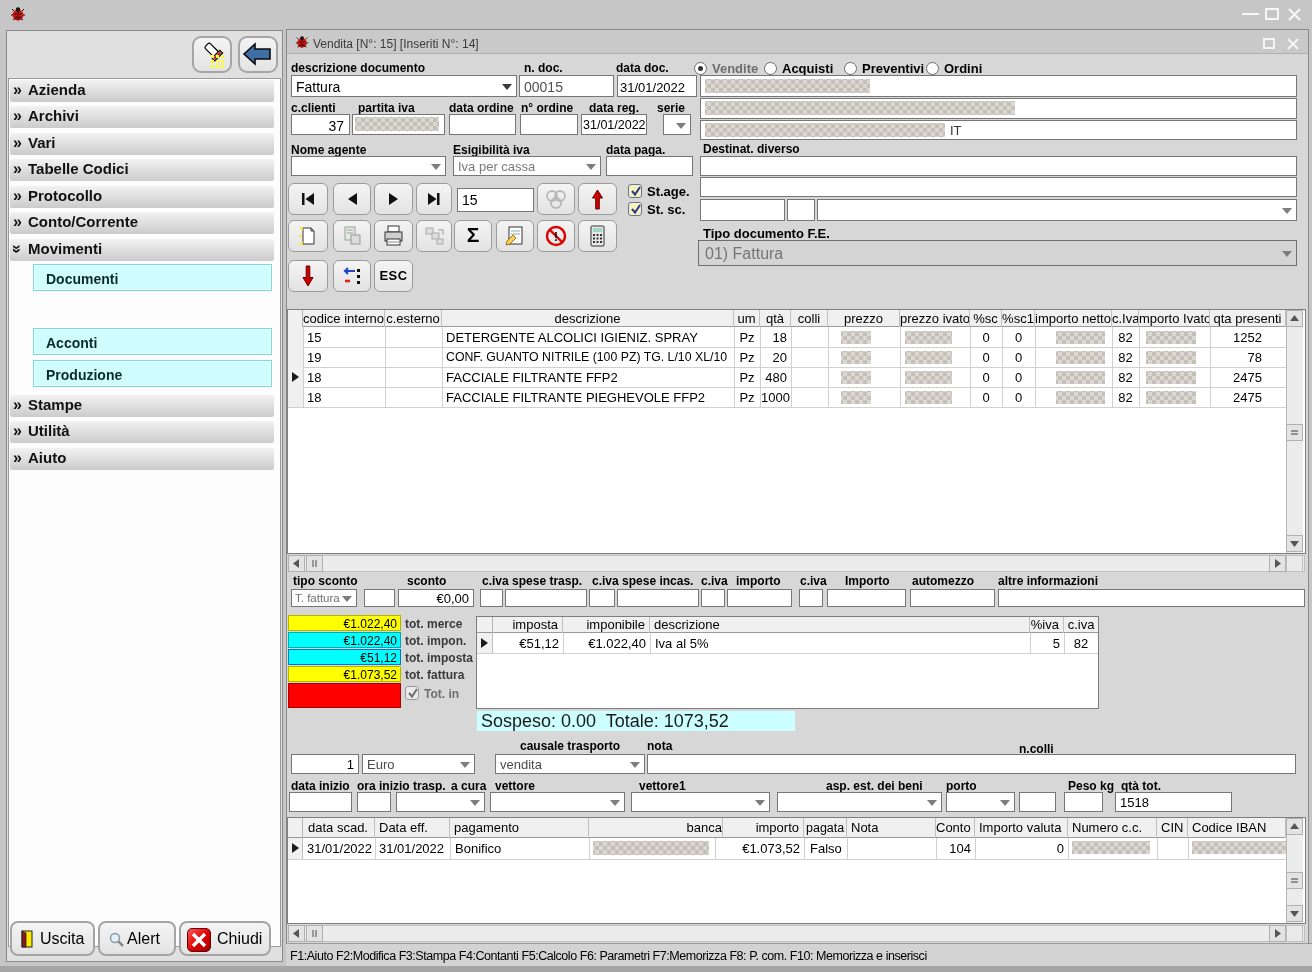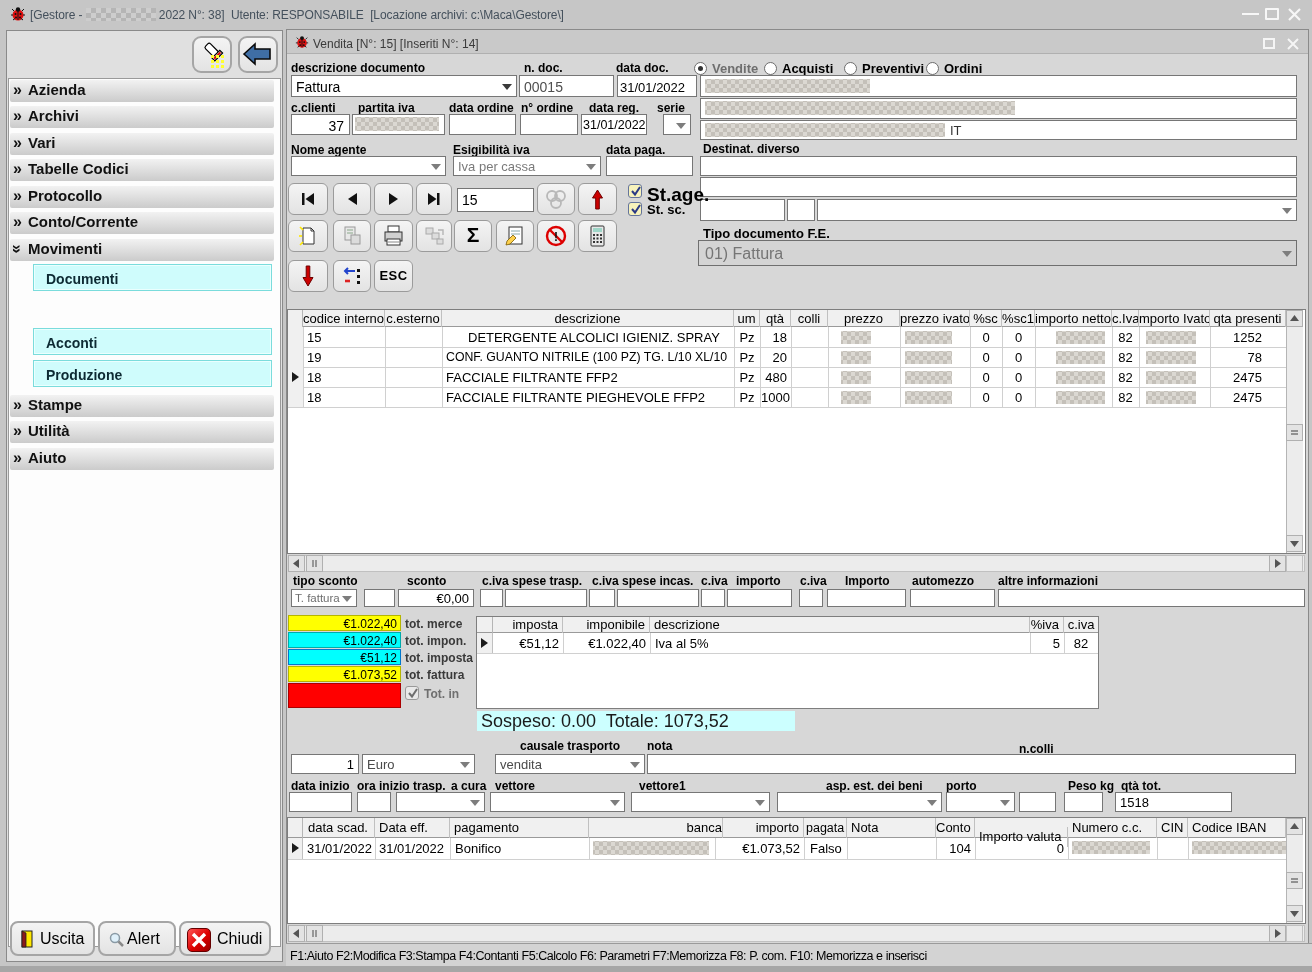--- a/index.html
+++ b/index.html
@@ -39,21 +39,20 @@
       <circle cx="10.5" cy="8" r="1" fill="#111"></circle>
       <circle cx="6" cy="11.5" r="1" fill="#111"></circle>
       <circle cx="10" cy="11.5" r="1" fill="#111"></circle>
       <line x1="2" y1="3" x2="4" y2="5" stroke="#111"></line>
       <line x1="14" y1="3" x2="12" y2="5" stroke="#111"></line>
       <line x1="1" y1="9" x2="3" y2="9" stroke="#111"></line>
       <line x1="13" y1="9" x2="15" y2="9" stroke="#111"></line>
       <line x1="3" y1="14" x2="5" y2="12.5" stroke="#111"></line>
       <line x1="13" y1="14" x2="11" y2="12.5" stroke="#111"></line>
     </svg>
-  <div class="abs" style="left:30px;top:8px;font-size:12px;letter-spacing:-0.1px;color:#44505c;white-space:nowrap;">[Gestore - <span style="display:inline-block;vertical-align:-2px;width:70px;height:13px;background:repeating-conic-gradient(#b5b5b5 0% 25%, #cdcdcd 0% 50%) 0 0/10px 10px;"></span> 2022 N°: 38]&nbsp; Utente: RESPONSABILE&nbsp; [Locazione archivi: c:\Maca\Gestore\]</div>
   <div class="abs" style="left:1242px;top:13px;width:17px;height:2px;background:#f7f7f7;"></div>
   <div class="abs" style="left:1265px;top:8px;width:14px;height:12px;border:2px solid #f7f7f7;border-radius:1px;"></div>
   <svg class="abs" style="left:1287px;top:7px" width="15" height="15" viewBox="0 0 15 15">
       <path d="M2 2 L13 13 M13 2 L2 13" stroke="#f7f7f7" stroke-width="2.2"></path>
     </svg>
 </div>
 
 <div class="abs" id="sidebar" style="left:6px;top:30px;width:277px;height:932px;border:1px solid #8a8a8a;background:#e0e0e0;">
 
   <div class="btn" style="left:185px;top:5px;width:40px;height:37px;border-radius:9px;border-width:2px;border-color:#a5a5a5;">
@@ -291,21 +290,21 @@
       </svg></div>
 <div class="btn" style="left:578px;top:183px;width:39px;height:32px;"><svg width="37" height="30" viewBox="0 0 37 30">
         <path d="M18.5 6 L23.5 14 L20.3 14 L20.3 25 L16.7 25 L16.7 14 L13.5 14 Z" fill="#cc0000" stroke="#6d0000"></path>
       </svg></div>
 
 <div class="chk" style="left:628px;top:184px;">
       <svg width="12" height="13" viewBox="0 0 12 13">
         <path d="M2 6 L5 9.5 L10 2" fill="none" stroke="#2b3a85" stroke-width="2"></path>
       </svg>
     </div>
-<div class="lbl" style="left:647px;top:184px;font-size:19px;">St.age.</div>
+<div class="lbl" style="left:647px;top:184px;font-size:13px;">St.age.</div>
 <div class="chk" style="left:628px;top:202px;">
       <svg width="12" height="13" viewBox="0 0 12 13">
         <path d="M2 6 L5 9.5 L10 2" fill="none" stroke="#2b3a85" stroke-width="2"></path>
       </svg>
     </div>
 <div class="lbl" style="left:647px;top:202px;font-size:13px;">St.&nbsp;sc.</div>
 
 <div class="btn" style="left:288px;top:220px;width:40px;height:32px;"><svg width="38" height="30" viewBox="0 0 38 30">
         <path d="M14 7 L22 7 L25 10 L25 23 L14 23 Z" fill="#fff" stroke="#333"></path>
         <path d="M22 7 L22 10 L25 10" fill="none" stroke="#333"></path>
@@ -414,21 +413,21 @@
 
 <div class="gridline" style="left:288px;top:347px;width:998px;height:1px;"></div>
 <div class="gridline" style="left:288px;top:367px;width:998px;height:1px;"></div>
 <div class="gridline" style="left:288px;top:387px;width:998px;height:1px;"></div>
 <div class="gridline" style="left:288px;top:407px;width:998px;height:1px;"></div>
 
 <div class="abs" style="left:288px;top:327px;width:15px;height:80px;background:#f0f0f0;"></div>
 <div class="mark" style="left:292px;top:372px;"></div>
 
 <div class="cell" style="left:307px;top:328px;width:75px;">15</div>
-<div class="cell" style="left:468px;top:328px;width:287px;">DETERGENTE ALCOLICI IGIENIZ. SPRAY</div>
+<div class="cell" style="left:446px;top:328px;width:287px;">DETERGENTE ALCOLICI IGIENIZ. SPRAY</div>
 <div class="cell" style="left:734px;top:328px;width:26px;text-align:center;">Pz</div>
 <div class="cell" style="left:760px;top:328px;width:27px;text-align:right;">18</div>
 <div class="cell" style="left:970px;top:328px;width:32px;text-align:center;">0</div>
 <div class="cell" style="left:1002px;top:328px;width:33px;text-align:center;">0</div>
 <div class="cell" style="left:1112px;top:328px;width:27px;text-align:center;">82</div>
 <div class="cell" style="left:1210px;top:328px;width:52px;text-align:right;">1252</div>
 
 <div class="cell" style="left:307px;top:348px;width:75px;">19</div>
 <div class="cell" style="left:446px;top:348px;width:288px;font-size:12.3px;">CONF. GUANTO NITRILE (100 PZ) TG. L/10 XL/10</div>
 <div class="cell" style="left:734px;top:348px;width:26px;text-align:center;">Pz</div>
@@ -633,21 +632,21 @@
 <div class="abs" style="left:288px;top:818px;width:998px;height:20px;background:#f0f0f0;border-bottom:1px solid #9a9a9a;"></div>
 <div class="hdrcell" style="left:288px;top:818px;width:15px;height:20px;line-height:20px;border-right:1px solid #b5b5b5;"></div>
 <div class="hdrcell" style="left:303px;top:818px;width:72px;height:20px;line-height:20px;text-align:right;padding-right:6px;">data scad.</div>
 <div class="hdrcell" style="left:375px;top:818px;width:75px;height:20px;line-height:20px;text-align:left;padding-left:4px;">Data eff.</div>
 <div class="hdrcell" style="left:450px;top:818px;width:139px;height:20px;line-height:20px;text-align:left;padding-left:4px;">pagamento</div>
 <div class="hdrcell" style="left:589px;top:818px;width:126px;height:20px;line-height:20px;text-align:right;padding-left:4px;margin-left:8px;">banca</div>
 <div class="hdrcell" style="left:715px;top:818px;width:89px;height:20px;line-height:20px;text-align:right;padding-right:4px;">importo</div>
 <div class="hdrcell" style="left:804px;top:818px;width:43px;height:20px;line-height:20px;text-align:left;padding-left:2px;font-size:12.5px;">pagata</div>
 <div class="hdrcell" style="left:847px;top:818px;width:89px;height:20px;line-height:20px;text-align:left;padding-left:4px;">Nota</div>
 <div class="hdrcell" style="left:936px;top:818px;width:39px;height:20px;line-height:20px;text-align:right;padding-right:4px;">Conto</div>
-<div class="hdrcell" style="left:975px;top:818px;width:93px;height:20px;line-height:20px;text-align:left;padding-left:4px;margin-top:9px;">Importo valuta</div>
+<div class="hdrcell" style="left:975px;top:818px;width:93px;height:20px;line-height:20px;text-align:left;padding-left:4px;">Importo valuta</div>
 <div class="hdrcell" style="left:1068px;top:818px;width:89px;height:20px;line-height:20px;text-align:left;padding-left:4px;">Numero c.c.</div>
 <div class="hdrcell" style="left:1157px;top:818px;width:31px;height:20px;line-height:20px;text-align:left;padding-left:4px;">CIN</div>
 <div class="hdrcell" style="left:1188px;top:818px;width:98px;height:20px;line-height:20px;text-align:left;padding-left:4px;">Codice IBAN</div>
 
 <div class="abs" style="left:288px;top:838px;width:15px;height:21px;background:#f0f0f0;border-right:1px solid #c0c0c0;"></div>
 <div class="mark" style="left:292px;top:843px;"></div>
 <div class="gridline" style="left:375px;top:838px;width:1px;height:21px;"></div>
 <div class="gridline" style="left:450px;top:838px;width:1px;height:21px;"></div>
 <div class="gridline" style="left:589px;top:838px;width:1px;height:21px;"></div>
 <div class="gridline" style="left:715px;top:838px;width:1px;height:21px;"></div>

